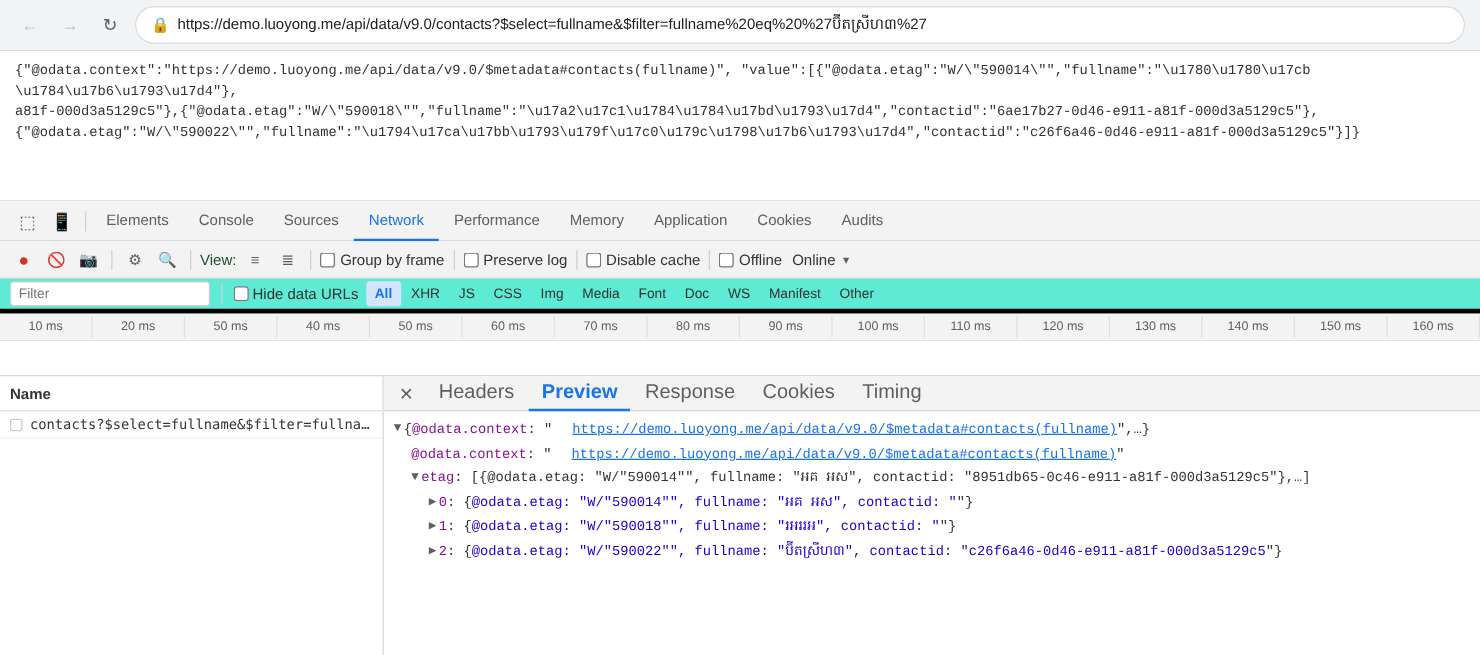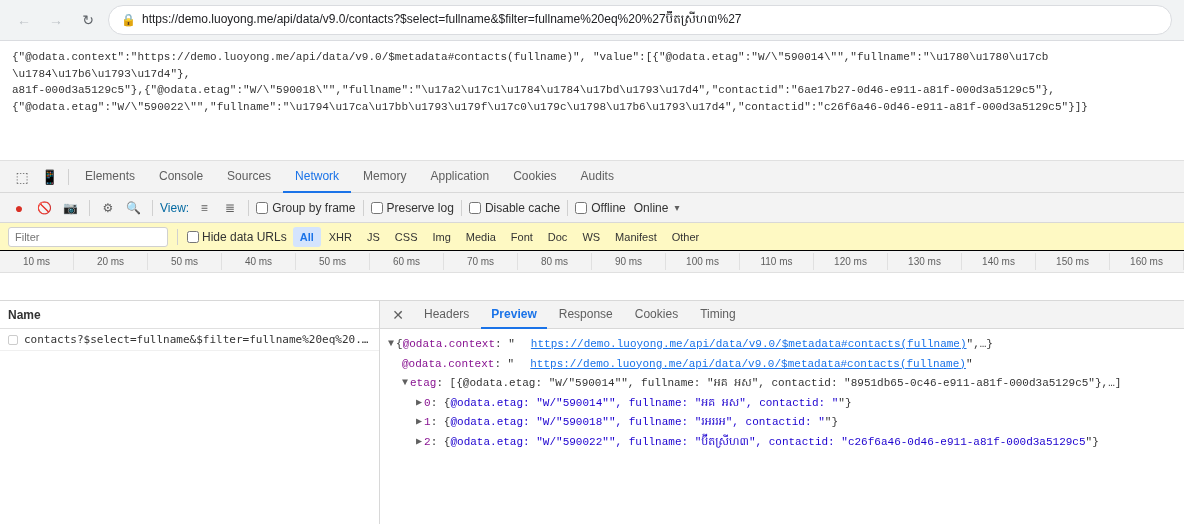--- a/index.html
+++ b/index.html
@@ -25,56 +25,56 @@
     .devtools-icon-btn { width: 28px; height: 28px; display: flex; align-items: center; justify-content: center; color: #5f5f5f; cursor: pointer; border: none; background: none; font-size: 14px; }
     .devtools-tab { padding: 0 12px; height: 32px; display: flex; align-items: center; font-size: 12px; color: #5f5f5f; cursor: pointer; border-bottom: 2px solid transparent; white-space: nowrap; }
     .devtools-tab.active { color: #1a73e8; border-bottom: 2px solid #1a73e8; }
     .devtools-separator { width: 1px; height: 16px; background: #d0d0d0; margin: 0 4px; }
 
     
     .devtools-toolbar { display: flex; align-items: center; background: #f3f3f3; border-bottom: 1px solid #d8d8d8; padding: 0 8px; height: 30px; gap: 4px; }
     .toolbar-btn { width: 22px; height: 22px; display: flex; align-items: center; justify-content: center; color: #5f5f5f; cursor: pointer; border: none; background: none; font-size: 12px; border-radius: 3px; }
     .toolbar-btn.active { color: #d93025; }
     .toolbar-divider { width: 1px; height: 16px; background: #d0d0d0; margin: 0 3px; }
-    .toolbar-label { font-size: 12px; color: #0369a1; }
+    .toolbar-label { font-size: 12px; color: #14532d; }
     .toolbar-checkbox-item { display: flex; align-items: center; gap: 4px; font-size: 12px; color: #333; cursor: pointer; }
     .toolbar-checkbox-item input[type="checkbox"] { width: 12px; height: 12px; cursor: pointer; }
     .online-badge { font-size: 12px; color: #333; }
     .dropdown-arrow { font-size: 10px; color: #5f5f5f; margin-left: 2px; }
 
     
-    .filter-row { display: flex; align-items: center; background: #fef9c3; border-bottom: 1px solid #000000; padding: 0 8px; height: 28px; gap: 6px; }
+    .filter-row { display: flex; align-items: center; background: #5eead4; border-bottom: 4px solid #000000; padding: 0 8px; height: 28px; gap: 6px; }
     .filter-input { flex: 0 0 160px; height: 20px; border: 1px solid #d0d0d0; border-radius: 3px; padding: 0 6px; font-size: 11px; background: #fff; }
     .filter-checkbox-item { display: flex; align-items: center; gap: 3px; font-size: 12px; color: #333; cursor: pointer; }
     .filter-checkbox-item input { width: 12px; height: 12px; }
     .filter-type-btn { padding: 1px 7px; font-size: 11px; border: none; border-radius: 3px; color: #333; background: none; cursor: pointer; height: 20px; }
     .filter-type-btn.active { background: #d4e4fd; color: #1a73e8; font-weight: bold; }
     .filter-types { display: flex; gap: 1px; align-items: center; }
 
     
     .timeline-area { background: #fff; border-bottom: 1px solid #d8d8d8; height: 50px; display: flex; flex-direction: column; }
     .timeline-labels { display: flex; align-items: center; background: #f3f3f3; border-bottom: 1px solid #e0e0e0; height: 22px; overflow: hidden; }
     .timeline-label { flex: 1; text-align: center; font-size: 10px; color: #5f5f5f; border-right: 1px solid #e0e0e0; padding: 3px 0; }
     .timeline-content { flex: 1; background: #fff; }
 
     
     .main-content { display: flex; height: calc(364px - 32px - 30px - 28px - 50px); min-height: 0; }
 
     
-    .left-panel { width: 380px; border-right: 1px solid #d8d8d8; display: flex; flex-direction: column; }
+    .left-panel { width: 307px; border-right: 1px solid #d8d8d8; display: flex; flex-direction: column; }
     .left-panel-header { padding: 4px 8px; font-size: 12px; color: #333; font-weight: 600; border-bottom: 1px solid #e0e0e0; height: 28px; display: flex; align-items: center; }
     .request-row { display: flex; align-items: center; padding: 4px 8px; font-size: 11px; cursor: pointer; border-bottom: 1px solid #f0f0f0; gap: 6px; }
     .request-row .checkbox-cell { width: 14px; }
     .request-row .name-cell { flex: 1; overflow: hidden; text-overflow: ellipsis; white-space: nowrap; color: #333; font-size: 11px; font-family: monospace; }
 
     
     .right-panel { flex: 1; display: flex; flex-direction: column; overflow: hidden; }
     .right-panel-tabs { display: flex; background: #f3f3f3; border-bottom: 1px solid #d8d8d8; height: 28px; align-items: center; padding: 0 8px; gap: 2px; }
     .close-btn { width: 20px; height: 20px; display: flex; align-items: center; justify-content: center; color: #5f5f5f; cursor: pointer; border: none; background: none; font-size: 14px; border-radius: 3px; margin-right: 4px; }
-    .right-tab { padding: 0 10px; height: 28px; display: flex; align-items: center; font-size: 12px; color: #5f5f5f; cursor: pointer; border-bottom: 2px solid transparent; }
+    .right-tab { padding: 0 10px; height: 28px; display: flex; align-items: center; font-size: 16px; color: #5f5f5f; cursor: pointer; border-bottom: 2px solid transparent; }
     .right-tab.active { color: #1a73e8; border-bottom: 2px solid #1a73e8; font-weight: bold; }
 
     
     .response-content { flex: 1; overflow: auto; padding: 6px 8px; font-family: 'Courier New', monospace; font-size: 11px; line-height: 1.6; color: #333; }
     .tree-line { display: flex; align-items: flex-start; padding: 1px 0; }
     .tree-toggle { cursor: pointer; color: #5f5f5f; font-size: 10px; margin-right: 2px; user-select: none; }
     .tree-key { color: #881391; }
     .tree-string { color: #1c00cf; }
     .tree-link { color: #1a73e8; text-decoration: underline; cursor: pointer; padding-left: 16px; }
     .tree-punctuation { color: #333; }
@@ -108,20 +108,21 @@
 <div class="devtools">
 
   <div class="devtools-tabs">
     <button class="devtools-icon-btn">⬚</button>
     <button class="devtools-icon-btn">📱</button>
     <div class="devtools-separator"></div>
     <div class="devtools-tab">Elements</div>
     <div class="devtools-tab">Console</div>
     <div class="devtools-tab">Sources</div>
     <div class="devtools-tab active">Network</div>
+    <div class="devtools-tab">Performance</div>
     <div class="devtools-tab">Memory</div>
     <div class="devtools-tab">Application</div>
     <div class="devtools-tab">Cookies</div>
     <div class="devtools-tab">Audits</div>
   </div>
 
   <div class="devtools-toolbar">
     <button class="toolbar-btn active" style="color:#d93025; font-size:14px;">●</button>
     <button class="toolbar-btn">🚫</button>
     <button class="toolbar-btn">📷</button>

